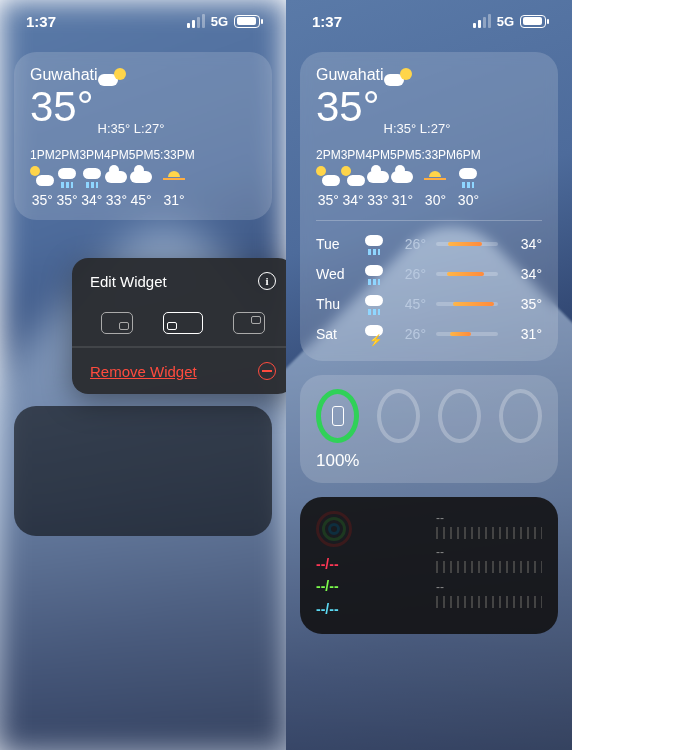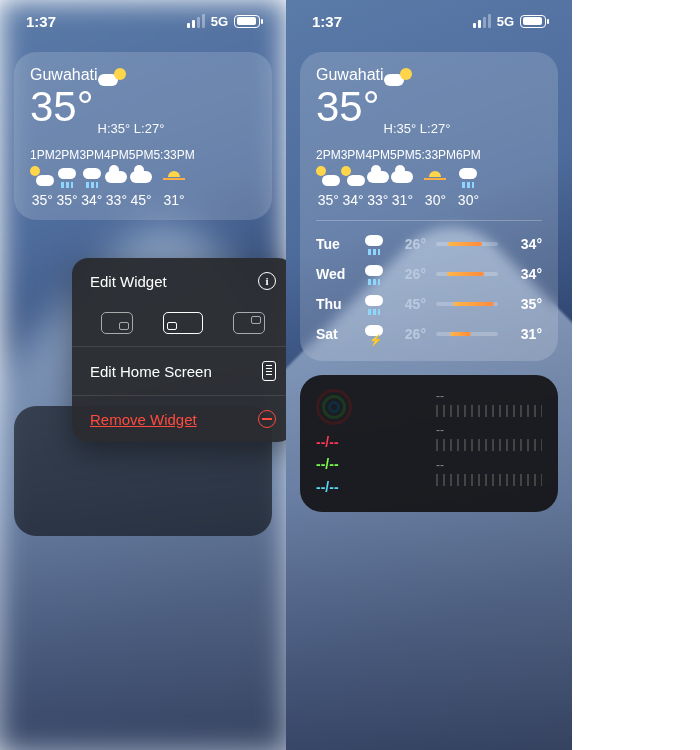--- a/index.html
+++ b/index.html
@@ -42,21 +42,21 @@
   .ic-rain::before{content:""; position:absolute; top:0; left:2px; width:18px; height:11px; background:#fff; border-radius:10px;}
   .ic-rain::after{content:""; position:absolute; bottom:-2px; left:5px; width:12px; height:6px; background:linear-gradient(90deg,#8fd6ff 0 3px,transparent 3px 5px,#8fd6ff 5px 8px,transparent 8px 10px,#8fd6ff 10px 12px); }
   .ic-sunset{ position:relative; width:22px; height:18px;}
   .ic-sunset::before{content:""; position:absolute; top:3px; left:5px; width:12px; height:6px; background:#ffd54a; border-radius:12px 12px 0 0;}
   .ic-sunset::after{content:""; position:absolute; top:10px; left:0; width:22px; height:2px; background:#ffae42;}
   .ic-thunder{ position:relative; width:22px; height:18px;}
   .ic-thunder::before{content:""; position:absolute; top:0; left:2px; width:18px; height:11px; background:#fff; border-radius:10px;}
   .ic-thunder::after{content:"⚡"; position:absolute; bottom:-4px; left:6px; color:#ffd54a; font-size:11px;}
 
   .daily { margin-top:12px; border-top:1px solid rgba(255,255,255,.25); padding-top:8px;}
-  .dr { display:flex; align-items:center; gap:10px; font-size:14px; height:30px;font-weight:bold;}
+  .dr { display:flex; align-items:center; gap:10px; font-size:14px; height:30px;}
   .dr .day{ width:36px;}
   .dr .lo{ color:#b9c9df; width:30px; text-align:right; font-size:14px;}
   .dr .bar{ flex:1; height:4px; border-radius:3px; background:rgba(255,255,255,.22); position:relative;}
   .dr .bar i{position:absolute; top:0; height:4px; border-radius:3px; background:linear-gradient(90deg,#ffb648,#ff8a3c);}
   .dr .hi{ width:34px; text-align:right;}
 
   
   .ctx { position:absolute; left:72px; top:258px; width:222px; background:rgba(42,44,48,.96); border-radius:16px; overflow:hidden; box-shadow:0 8px 30px rgba(0,0,0,.4); z-index:5;}
   .ctx .row{ display:flex; align-items:center; justify-content:space-between; padding:14px 18px; color:#fff; font-size:15px;}
   .ctx .sep{ height:1px; background:rgba(255,255,255,.1);}
@@ -184,24 +184,20 @@
       <div class="row">
         <span>Edit Widget</span>
         <span class="info-icn">i</span>
       </div>
       <div class="sizes">
         <div class="sz sz1" style="color:#aaa"></div>
         <div class="sz sz2 active" style="color:#fff"></div>
         <div class="sz sz3" style="color:#aaa"></div>
       </div>
       <div class="sep"></div>
-      <div class="row">
-        <span>Edit Home Screen</span>
-        <span class="hs-icn"></span>
-      </div>
       <div class="sep"></div>
       <div class="row remove">
         <span>Remove Widget</span>
         <span class="rm-icn"></span>
       </div>
     </div>
   </div>
 </div>
 
 <div class="phone right">
@@ -319,20 +315,31 @@
             </span>
             <span class="lo">26°</span>
             <span class="bar">
               <i style="left:22%;width:35%"></i>
             </span>
             <span class="hi">31°</span>
           </div>
         </div>
     </div>
 
+    <div class="battw">
+      <div class="bcircles">
+        <div class="bc on">
+            <div class="ph-ic"></div>
+          </div>
+        <div class="bc"></div>
+        <div class="bc"></div>
+        <div class="bc"></div>
+      </div>
+      <div class="bp">100%</div>
+    </div>
 
     <div class="fit">
       <div class="fleft">
         <div class="rings">
             <i></i>
           </div>
         <div class="metric m1">--/--</div>
         <div class="metric m2">--/--</div>
         <div class="metric m3">--/--</div>
       </div>

